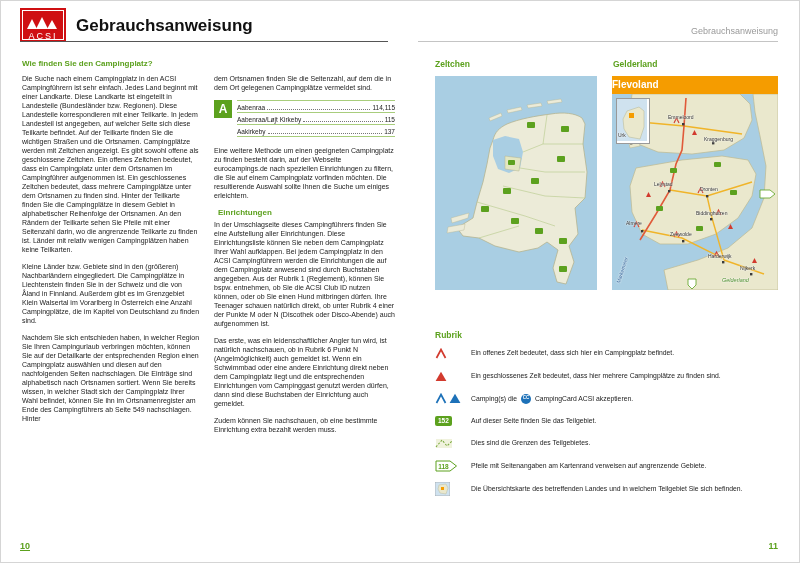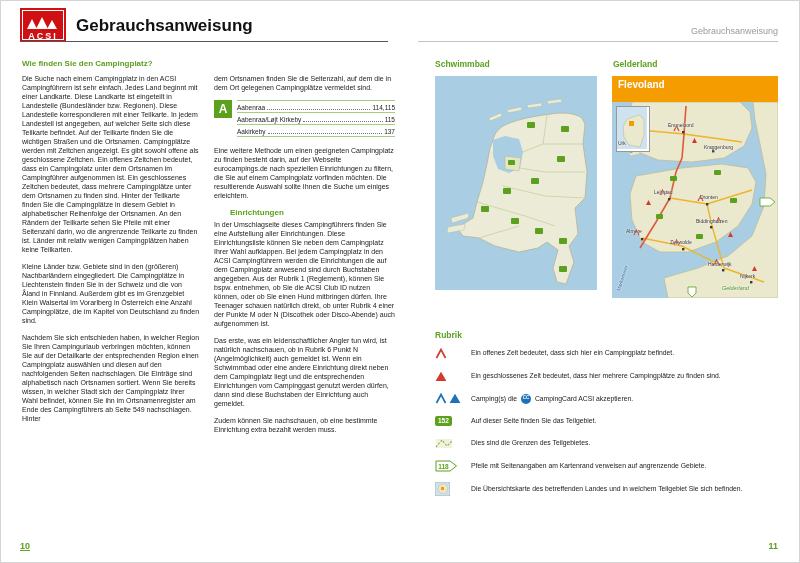--- a/index.html
+++ b/index.html
@@ -7,53 +7,53 @@
     width:800px;height:563px;position:relative;background:#fff;
     font-family:"Liberation Sans",sans-serif;color:#222;overflow:hidden;
   }
   .sheet-border{position:absolute;inset:0;border:1px solid #d5d5d5;pointer-events:none;}
 
   
   .logo{position:absolute;left:20px;top:8px;width:46px;height:34px;background:#cf0f12;
         display:flex;flex-direction:column;align-items:center;justify-content:flex-end;
         box-shadow:inset 0 0 0 2px #cf0f12, inset 0 0 0 3px #fff;}
   .logo svg{display:block;margin-bottom:0;}
-  .logo-text{color:#fff;font-weight:bold;font-size:9px;letter-spacing:2px;line-height:11px;}
+  .logo-text{color:#fff;font-weight:normal;font-size:9px;letter-spacing:2px;line-height:11px;}
   .page-title{position:absolute;left:76px;top:16px;font-size:17px;font-weight:bold;color:#111;}
   .rule-left{position:absolute;left:20px;top:41px;width:368px;height:1px;background:#555;}
   .running-head{position:absolute;right:22px;top:26px;font-size:9px;color:#9a9a9a;text-align:right;}
   .rule-right{position:absolute;left:418px;top:41px;width:360px;height:1px;background:#c4c4c4;}
 
   
   .h-green{color:#5ca11e;font-weight:bold;}
   .left-heading{position:absolute;left:22px;top:59px;font-size:8px;}
   .col{position:absolute;top:74px;}
   .col1{left:22px;width:178px;}
   .col2{left:214px;width:181px;}
   .col p{font-size:7px;line-height:9px;margin:0 0 8px;}
-  .facilities-h{font-size:8px;margin:2px 16px 3px;}
+  .facilities-h{font-size:8px;margin:2px 4px 3px;}
 
   .index-box{display:flex;margin:2px 0 9px;}
   .index-letter{width:18px;height:18px;background:#5ca11e;color:#fff;font-weight:bold;font-size:12px;
                 display:flex;align-items:center;justify-content:center;flex:none;}
   .index-entries{flex:1;margin-left:5px;border-top:1px solid #a8cd7c;}
   .index-row{display:flex;align-items:flex-end;border-bottom:1px solid #a8cd7c;padding:2.5px 0 1.5px;font-size:6.5px;}
   .index-row .leader{flex:1;border-bottom:1px dotted #777;margin:0 2px 1px;}
   .index-row .pages{white-space:nowrap;}
 
   .pagenum{position:absolute;top:541px;font-size:9px;font-weight:bold;color:#5ca11e;}
   .pn-left{left:20px;text-decoration:underline;} .pn-right{right:22px;}
 
   
   .map-heading{position:absolute;top:59px;font-size:8.5px;}
   .mh-land{left:435px;} .mh-teil{left:613px;}
   .landkarte{position:absolute;left:435px;top:76px;width:162px;height:214px;}
   .teilkarte{position:absolute;left:612px;top:76px;width:166px;height:214px;}
-  .tk-band{height:26px;background:#f59c00;color:#fff;font-weight:bold;font-size:10px;
-           line-height:18px;padding-left:6px;box-sizing:border-box;}
+  .tk-band{height:18px;background:#f59c00;color:#fff;font-weight:bold;font-size:10px;
+           line-height:18px;padding-left:0;box-sizing:border-box;}
   .tk-map{position:relative;width:166px;height:196px;}
   .tk-map svg{position:absolute;left:0;top:0;}
   .map-label{position:absolute;font-size:5px;color:#333;white-space:nowrap;text-shadow:0 0 2px #fff,0 0 2px #fff;}
   .map-label.area{font-style:italic;color:#4d8f2f;font-size:5.5px;}
   .map-label.water{font-style:italic;color:#39689c;transform:rotate(-72deg);transform-origin:0 0;}
   .inset{position:absolute;left:4px;top:4px;width:32px;height:44px;background:#fff;border:1px solid #999;}
 
   
   .legende-h{position:absolute;left:435px;top:330px;font-size:8.5px;}
   .legend{position:absolute;left:435px;top:347px;width:345px;}
@@ -118,21 +118,21 @@
 
   <p>Eine weitere Methode um einen geeigneten Campingplatz zu finden besteht darin, auf der Webseite eurocampings.de nach speziellen Einrichtungen zu filtern, die Sie auf einem Campingplatz vorfinden möchten. Die resultierende Auswahl sollte Ihnen die Suche um einiges erleichtern.</p>
   <div class="facilities-h h-green">Einrichtungen</div>
   <p>In der Umschlagseite dieses Campingführers finden Sie eine Aufstellung aller Einrichtungen. Diese Einrichtungsliste können Sie neben dem Campingplatz Ihrer Wahl aufklappen. Bei jedem Campingplatz in den ACSI Campingführern werden die Einrichtungen die auf dem Campingplatz anwesend sind durch Buchstaben angegeben. Aus der Rubrik 1 (Reglement), können Sie bspw. entnehmen, ob Sie die ACSI Club ID nutzen können, oder ob Sie einen Hund mitbringen dürfen. Ihre Teenager schauen natürlich direkt, ob unter Rubrik 4 einer der Punkte M oder N (Discothek oder Disco-Abende) auch aufgenommen ist.</p>
   <p>Das erste, was ein leidenschaftlicher Angler tun wird, ist natürlich nachschauen, ob in Rubrik 6 Punkt N (Angelmöglichkeit) auch gemeldet ist. Wenn ein Schwimmbad oder eine andere Einrichtung direkt neben dem Campingplatz liegt und die entsprechenden Einrichtungen vom Campinggast genutzt werden dürfen, dann sind diese Buchstaben der Einrichtung auch gemeldet.</p>
   <p>Zudem können Sie nachschauen, ob eine bestimmte Einrichtung extra bezahlt werden muss.</p>
 </div>
 
 <div class="pagenum pn-left">10</div>
 
-<div class="map-heading mh-land h-green">Schwimmbad</div>
+<div class="map-heading mh-land h-green">Zeltchen</div>
 <div class="map-heading mh-teil h-green">Gelderland</div>
 
 <div class="landkarte">
   <svg width="162" height="214" viewBox="0 0 162 214">
     <rect width="162" height="214" fill="#a9cee3"></rect>
     <path d="M58,64 C60,56 64,52 72,48 C84,43 100,40 116,38 C128,36 140,37 147,42 L150,48 L148,68 L152,96 L150,122 L140,132 L143,158 L134,170 L139,186 L131,208 L122,206 L118,192 L123,174 L112,166 L103,172 L84,176 L60,170 L44,162 L28,160 L22,152 L30,147 L38,142 L42,126 L48,106 L52,88 L55,72 Z" fill="#ecebd8" stroke="#b4b491" stroke-width="0.8"></path>
     <path d="M58,64 L70,60 L84,63 L88,76 L85,92 L74,97 L63,93 L58,80 Z" fill="#a9cee3"></path>
     <path d="M70,80 L86,82 L84,95 L70,93 Z" fill="#e3e6c2" stroke="#b4b491" stroke-width="0.5"></path>
     <g fill="#ecebd8" stroke="#b4b491" stroke-width="0.4">
       <path d="M54,42 L66,37 L67,40 L55,45 Z"></path>

